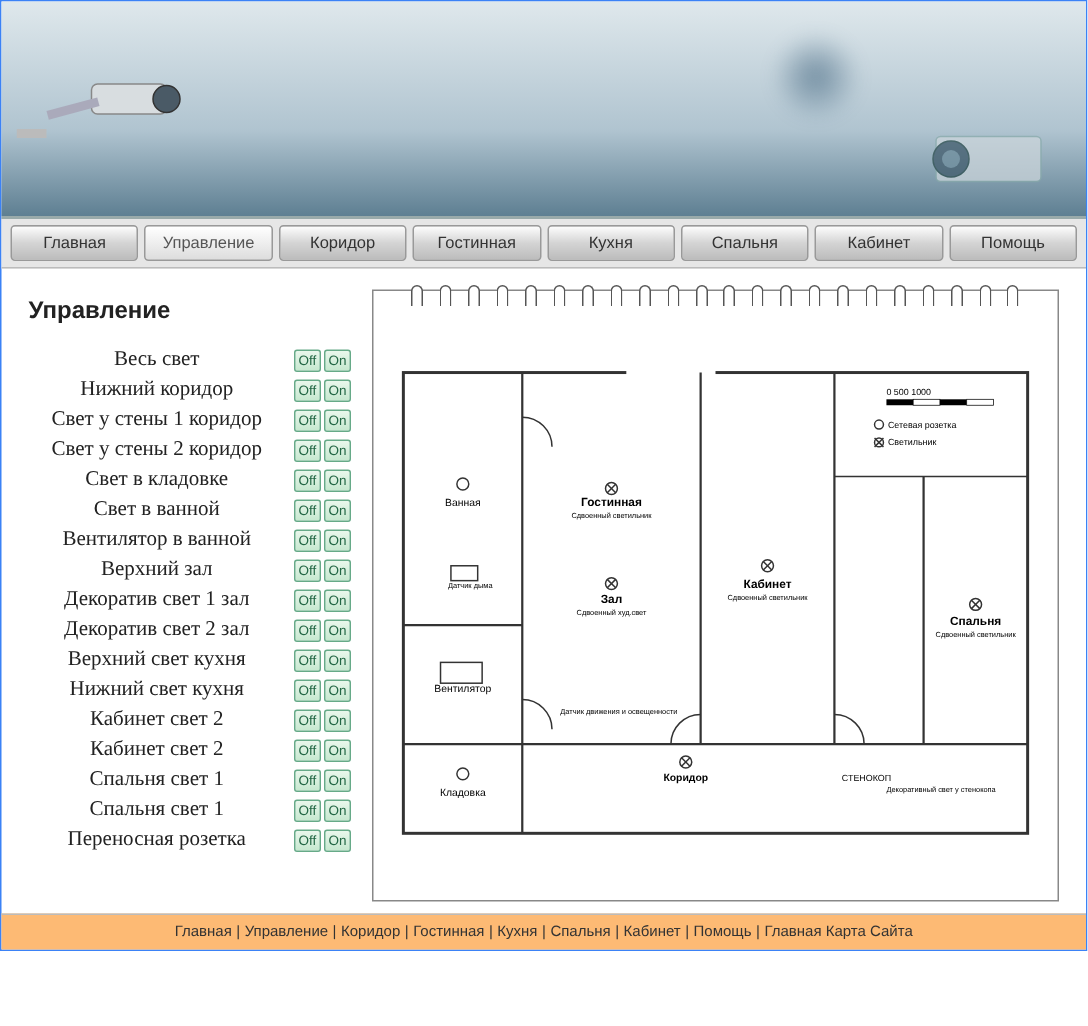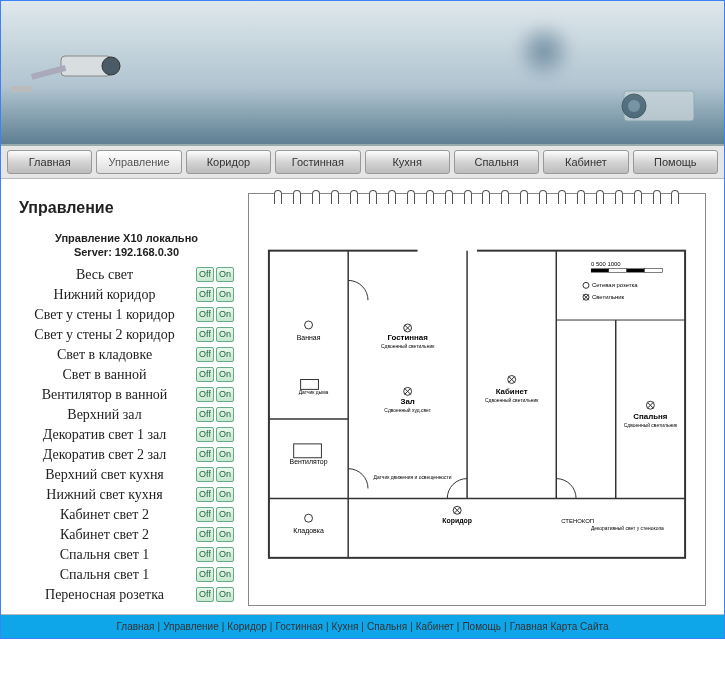--- a/index.html
+++ b/index.html
@@ -48,21 +48,21 @@
     flex:1;
     border: 1px solid #888;
     background: #fff;
     position: relative;
     padding: 10px;
   }
   .spiral { position:absolute; top:-4px; left:0; right:0; height:18px; display:flex; justify-content:space-around; padding:0 20px;}
   .spiral span { width:8px; height:14px; border:1px solid #555; border-radius:4px 4px 0 0; border-bottom:none; background:#fff; display:inline-block;}
   .plan-svg { width:100%; height:100%; }
   .footer {
-    background: #0ea5e9; border-top:1px solid #bbb; padding:6px; text-align:center; font-size:10px; color:#333;
+    background: #fdba74; border-top:1px solid #bbb; padding:6px; text-align:center; font-size:10px; color:#333;
   }
   .footer span { cursor:pointer; }
   .footer .sep { padding: 0 3px; color:#333; }
 </style>
 </head>
 <body>
 
 <div class="page">
 
   <div class="banner">
@@ -87,24 +87,20 @@
     <div class="nav-tab">Гостинная</div>
     <div class="nav-tab">Кухня</div>
     <div class="nav-tab">Спальня</div>
     <div class="nav-tab">Кабинет</div>
     <div class="nav-tab">Помощь</div>
   </div>
 
   <div class="content">
     <div class="left-col">
       <div class="page-title">Управление</div>
-      <div class="panel-title">
-        <span>Управление X10 локально</span><br>
-        <span>Server: 192.168.0.30</span>
-      </div>
       <div id="ctrl-rows">
           <div class="ctrl-row">
             <div class="ctrl-label">Весь свет</div>
             <div class="btn-off">Off</div>
             <div class="btn-on">On</div>
           </div>
           <div class="ctrl-row">
             <div class="ctrl-label">Нижний коридор</div>
             <div class="btn-off">Off</div>
             <div class="btn-on">On</div>

